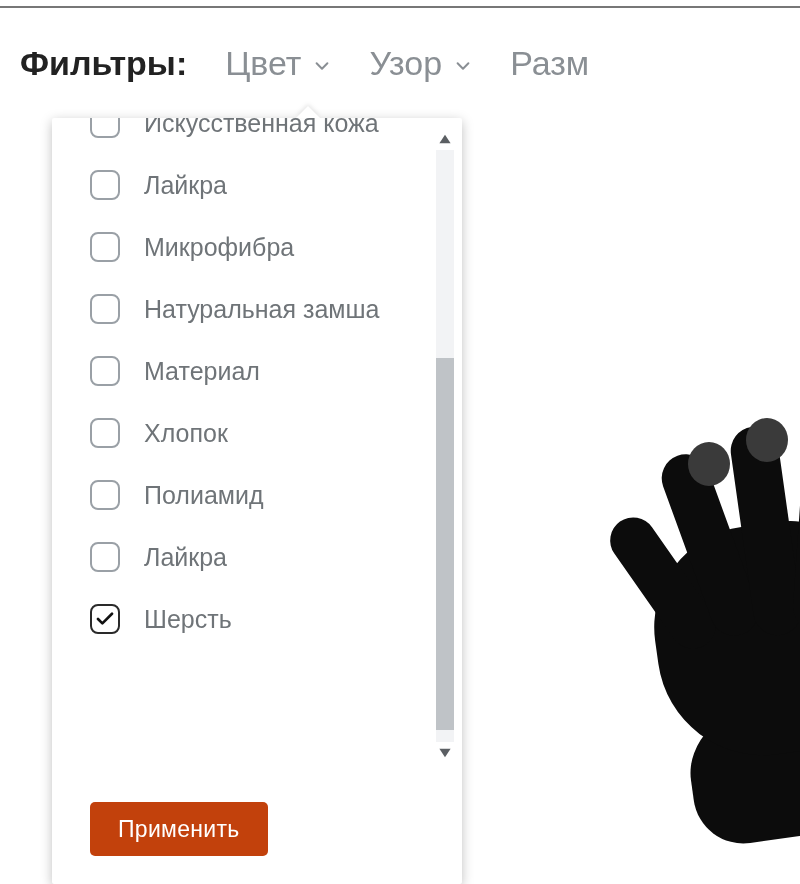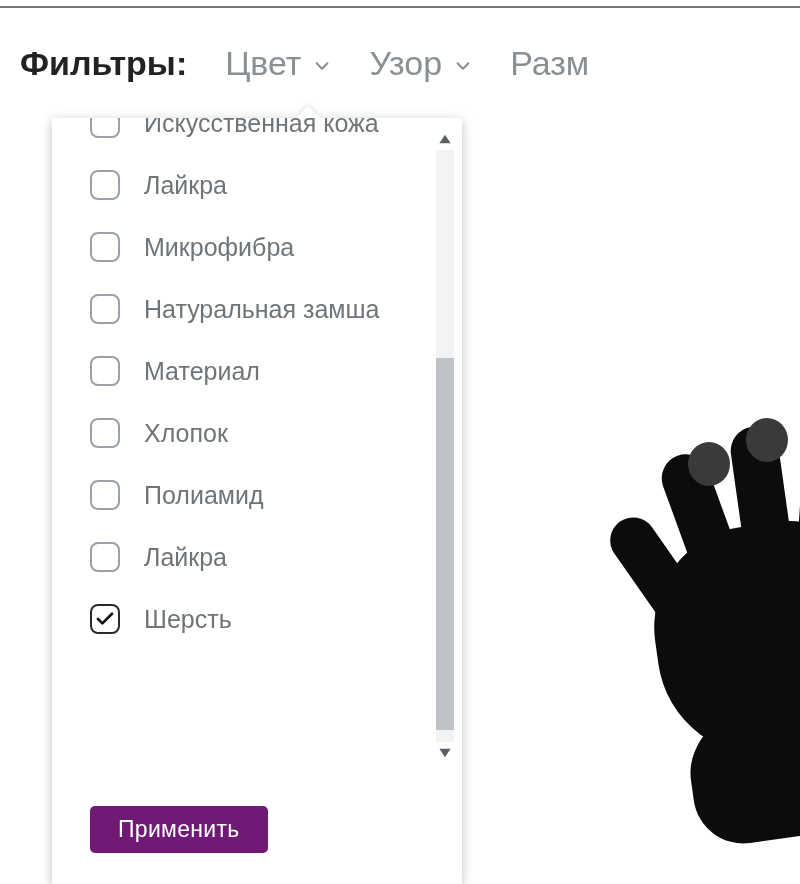--- a/index.html
+++ b/index.html
@@ -28,22 +28,22 @@
   .cb.checked{border-color:#2a2a2a;}
   .check{width:18px;height:14px;}
   .check-path{stroke:#111;stroke-width:3;fill:none;stroke-linecap:round;stroke-linejoin:round;}
   .scrollbar{position:absolute;right:6px;top:10px;width:22px;height:636px;}
   .sb-btn{width:22px;height:22px;display:flex;align-items:center;justify-content:center;}
   .sb-btn svg{width:14px;height:14px;}
   .sb-arrow{fill:#5b5f63;}
   .sb-track{position:absolute;left:2px;right:2px;top:22px;bottom:22px;background:#f2f3f5;}
   .sb-thumb{position:absolute;left:0;right:0;top:208px;height:372px;background:#bfc3c7;}
   .dd-footer{position:absolute;left:0;right:0;bottom:0;height:110px;display:flex;align-items:center;}
-  .apply-btn{margin-left:38px;height:47px;padding:0 28px;border:none;border-radius:5px;
-    background:#701a75;color:#fff;font-size:23px;letter-spacing:0.3px;cursor:pointer;}
+  .apply-btn{margin-left:38px;height:54px;padding:0 28px;border:none;border-radius:5px;
+    background:#c2410c;color:#fff;font-size:23px;letter-spacing:0.3px;cursor:pointer;}
   
   .product{position:absolute;right:-70px;top:396px;width:300px;height:420px;pointer-events:none;}
   .wrist{position:absolute;left:120px;top:300px;width:210px;height:140px;background:#0c0c0c;
     border-top-left-radius:90px 70px;border-bottom-left-radius:50px 50px;transform:rotate(-8deg);}
   .palm{position:absolute;left:86px;top:128px;width:230px;height:230px;background:#0c0c0c;
     border-radius:44% 40% 42% 46%;transform:rotate(-8deg);}
   .finger{position:absolute;background:#0c0c0c;border-radius:30px;}
   .f1{left:70px;top:112px;width:46px;height:150px;transform:rotate(-35deg);}
   .f2{left:116px;top:54px;width:48px;height:190px;transform:rotate(-20deg);}
   .f3{left:172px;top:30px;width:48px;height:210px;transform:rotate(-8deg);}

